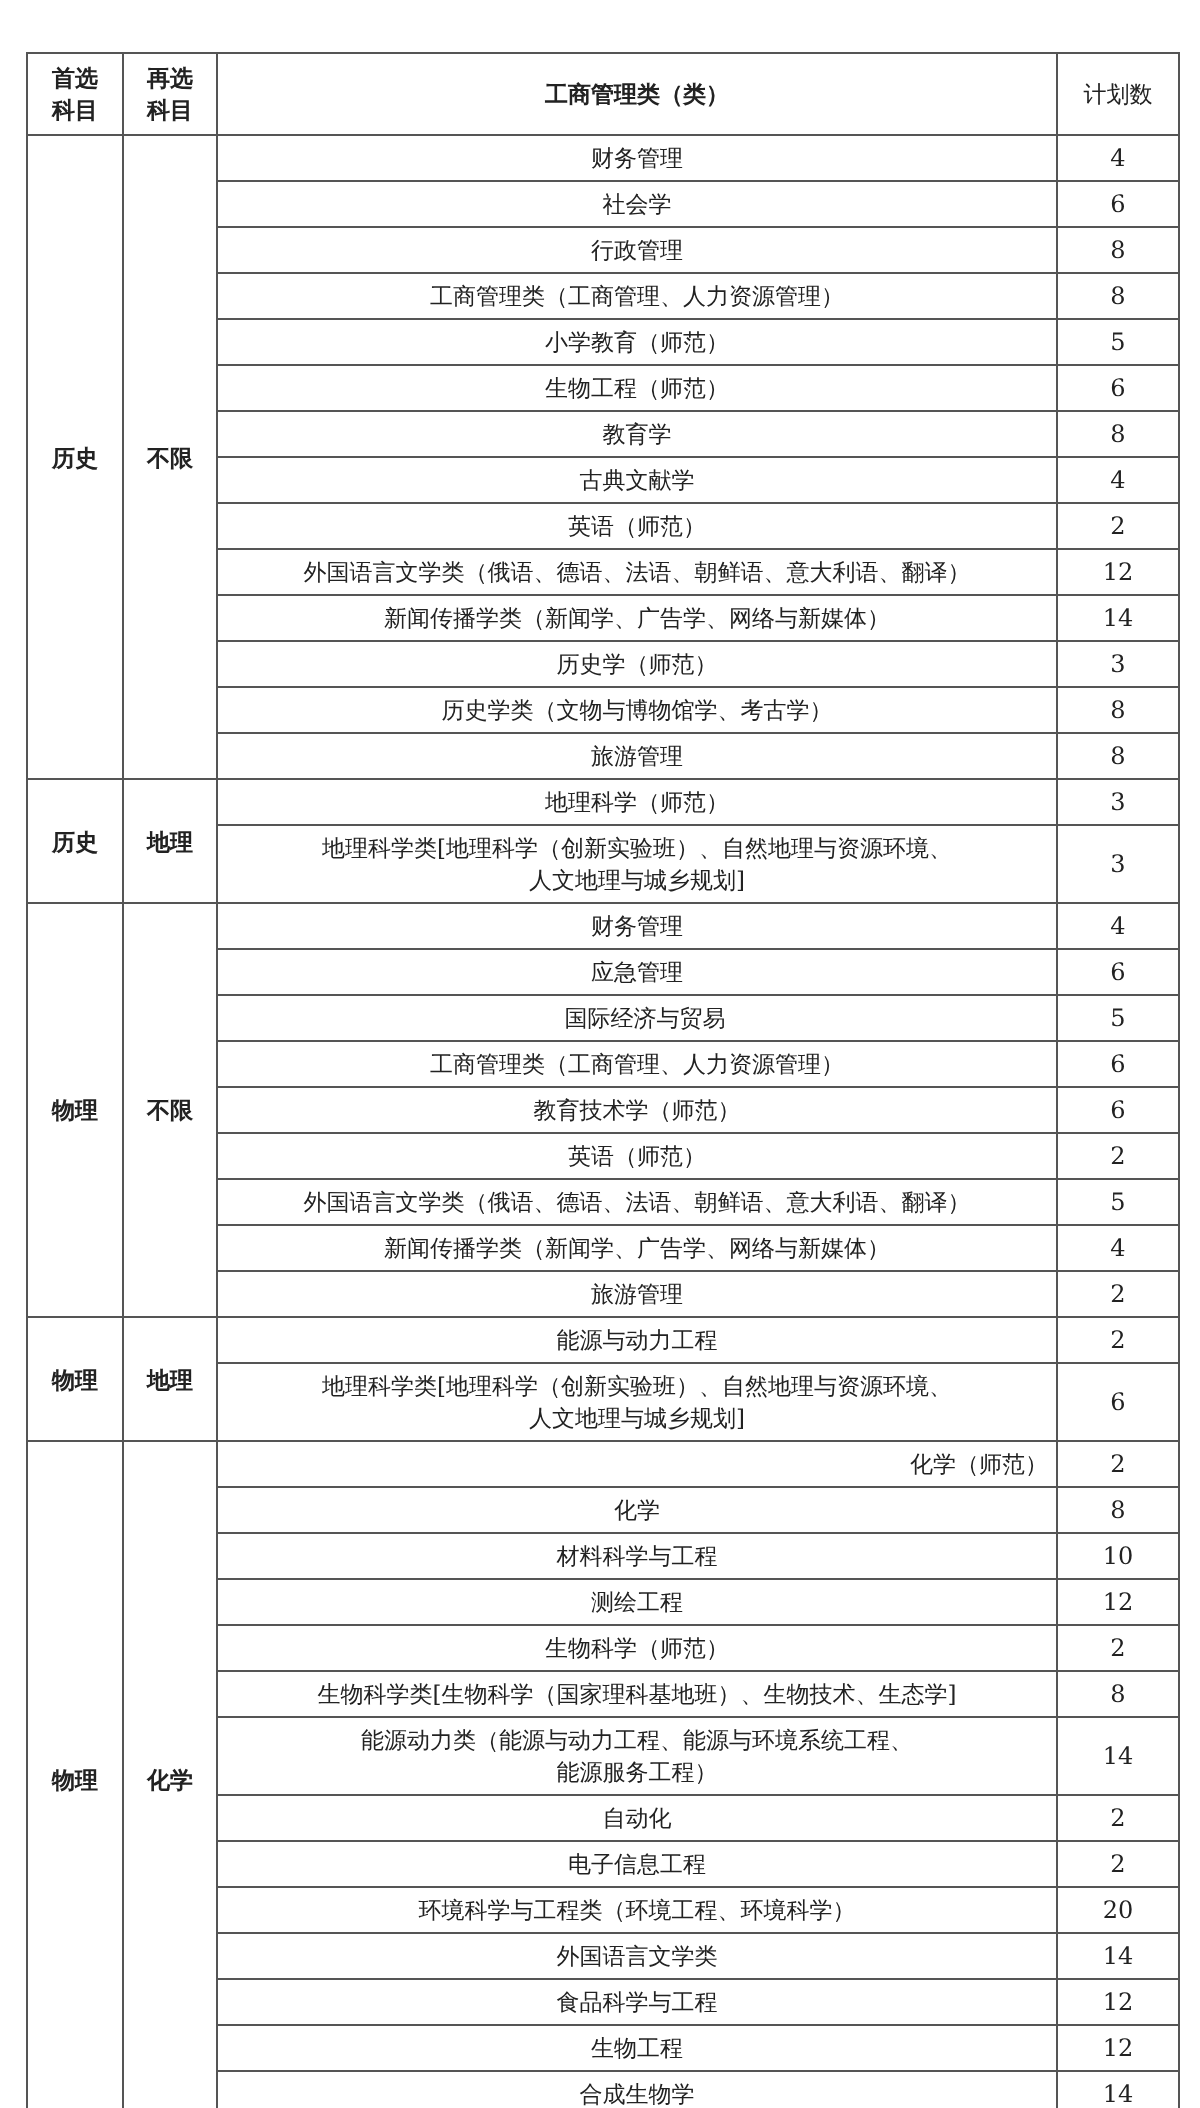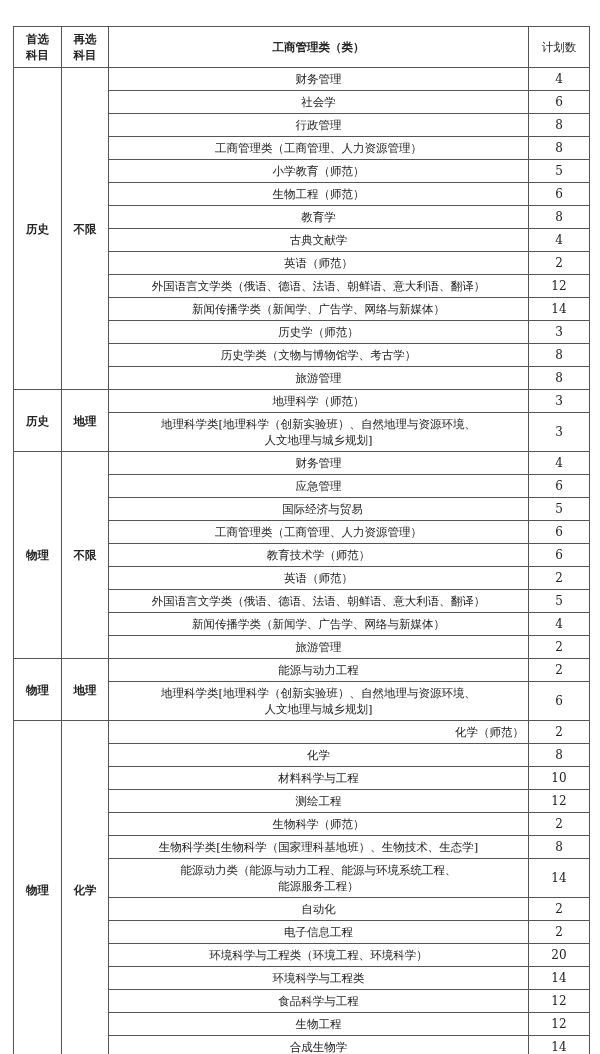--- a/index.html
+++ b/index.html
@@ -194,21 +194,21 @@
       </tr>
       <tr>
         <td class="maj" style="white-space: pre-line;">电子信息工程</td>
         <td class="num">2</td>
       </tr>
       <tr>
         <td class="maj" style="white-space: pre-line;">环境科学与工程类（环境工程、环境科学）</td>
         <td class="num">20</td>
       </tr>
       <tr>
-        <td class="maj" style="white-space: pre-line;">环境科学与工程类</td>
+        <td class="maj" style="white-space: pre-line;">外国语言文学类</td>
         <td class="num">14</td>
       </tr>
       <tr>
         <td class="maj" style="white-space: pre-line;">食品科学与工程</td>
         <td class="num">12</td>
       </tr>
       <tr>
         <td class="maj" style="white-space: pre-line; margin-top: 13px;">生物工程</td>
         <td class="num">12</td>
       </tr>

